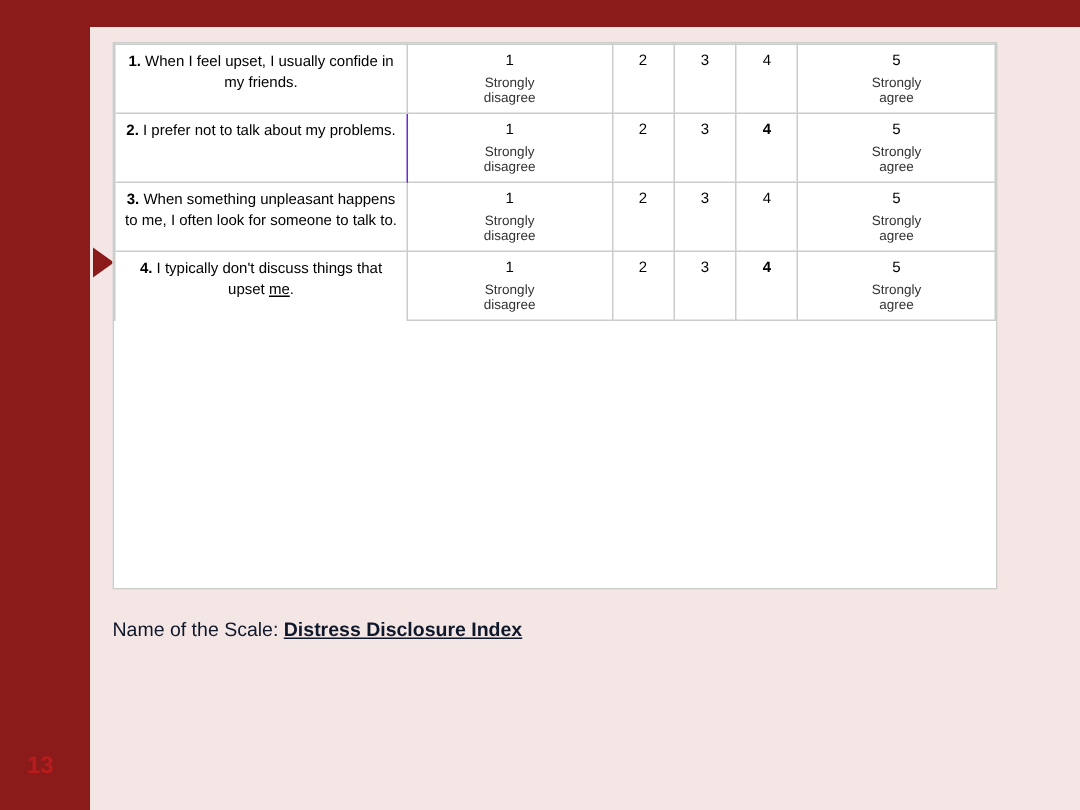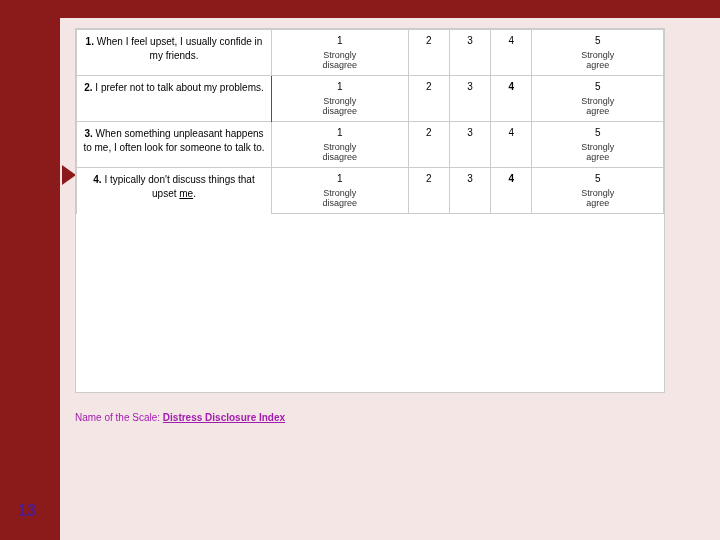--- a/index.html
+++ b/index.html
@@ -66,36 +66,36 @@
     }
 
     .bottom-info {
       position: absolute;
       left: 75px;
       top: 410px;
       width: 590px;
     }
 
     .bottom-info p {
-      font-size: 10px;
-      color: #a21caf;
+      font-size: 13px;
+      color: #0f172a;
       margin-bottom: 10px;
       line-height: 1.5;
     }
 
     .bottom-info .scale-name {
       font-weight: bold;
       text-decoration: underline;
     }
 
     .slide-number {
       position: absolute;
       left: 18px;
       bottom: 20px;
-      color: #4c1d95;
+      color: #b91c1c;
       font-size: 16px;
       font-weight: bold;
     }
 
     .red-arrow {
       position: absolute;
       left: 62px;
       top: 165px;
       width: 0;
       height: 0;

